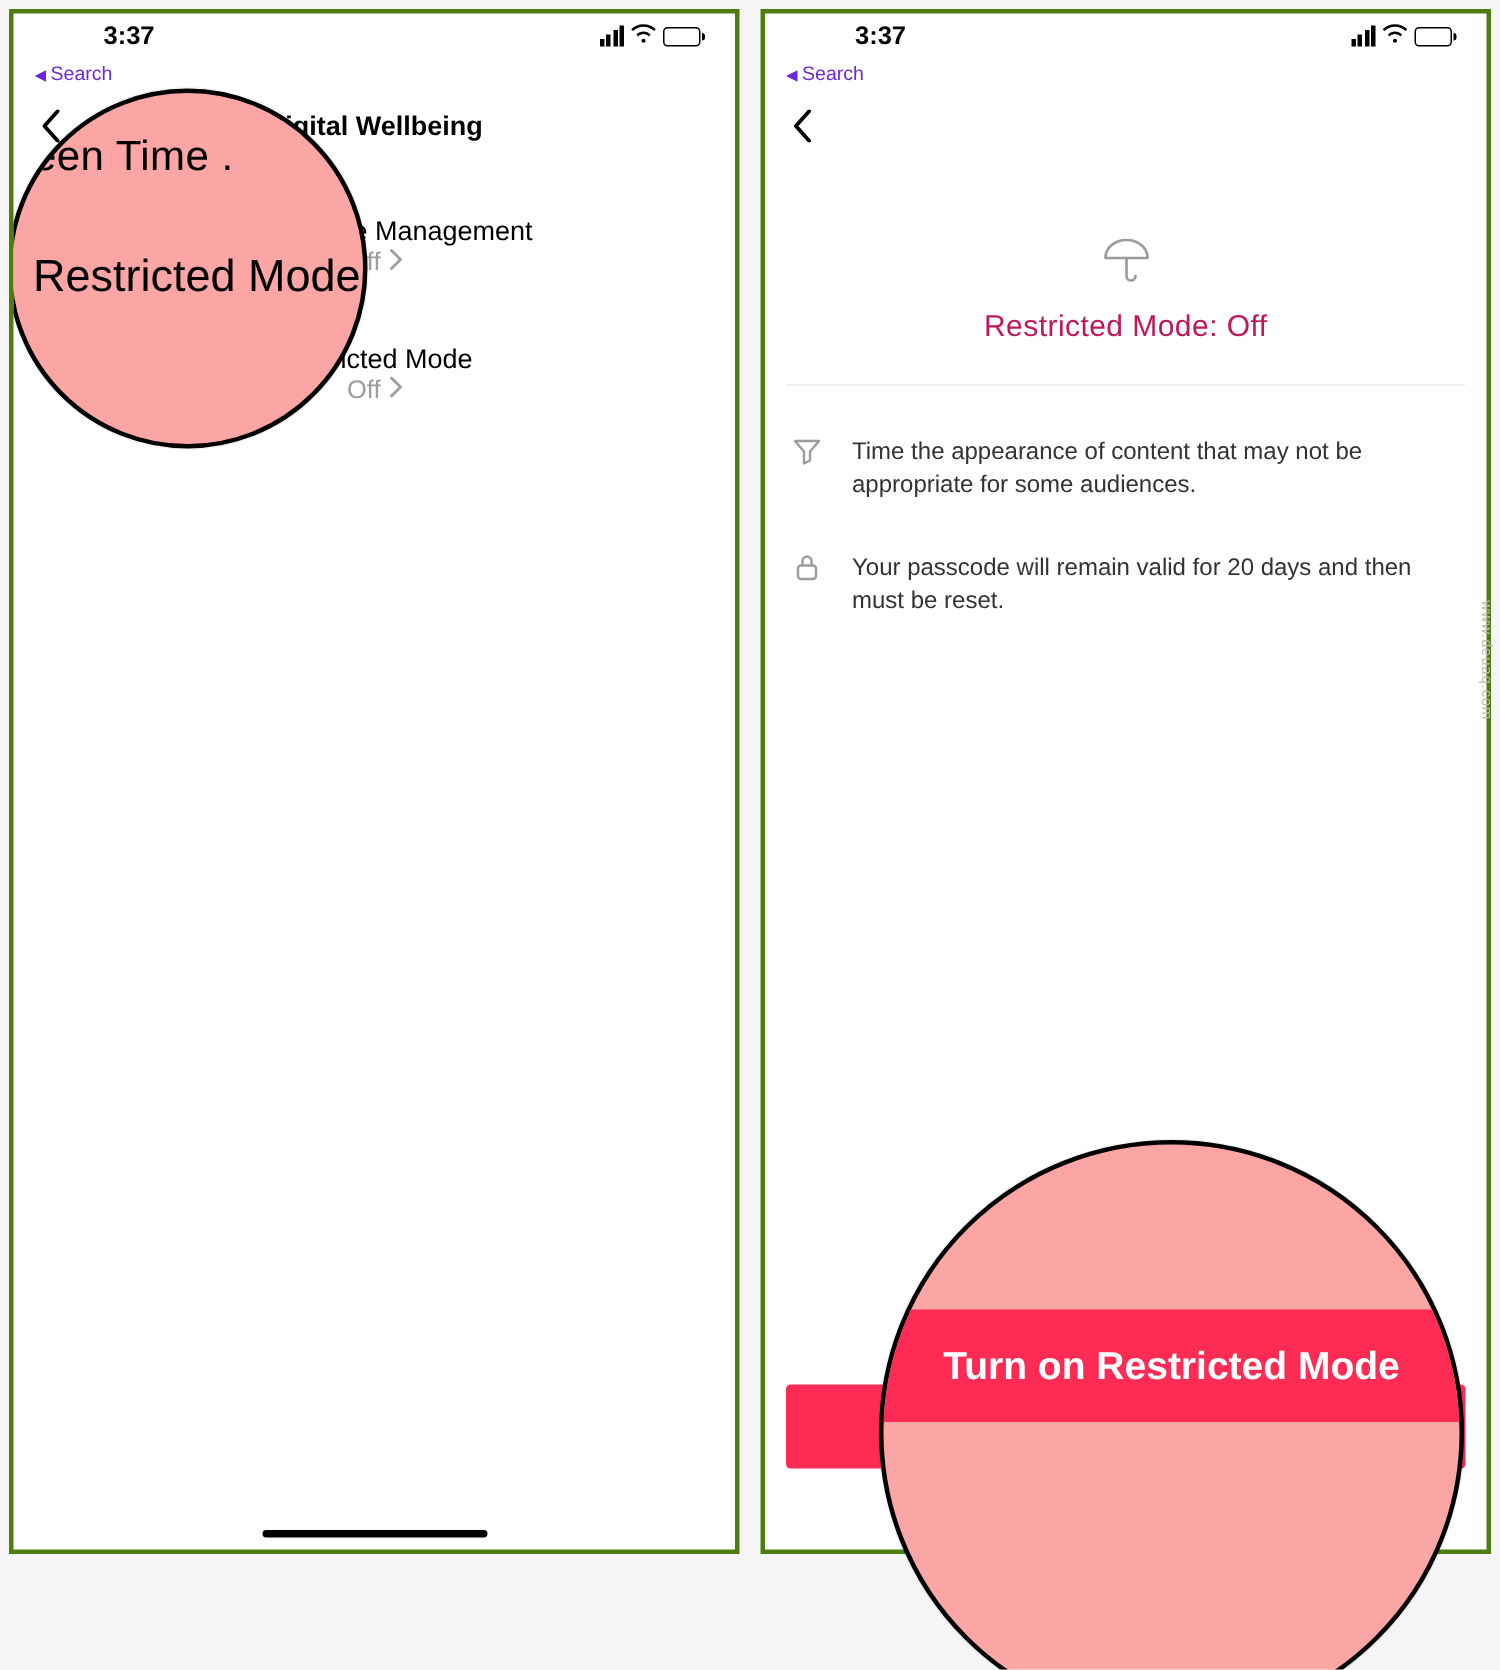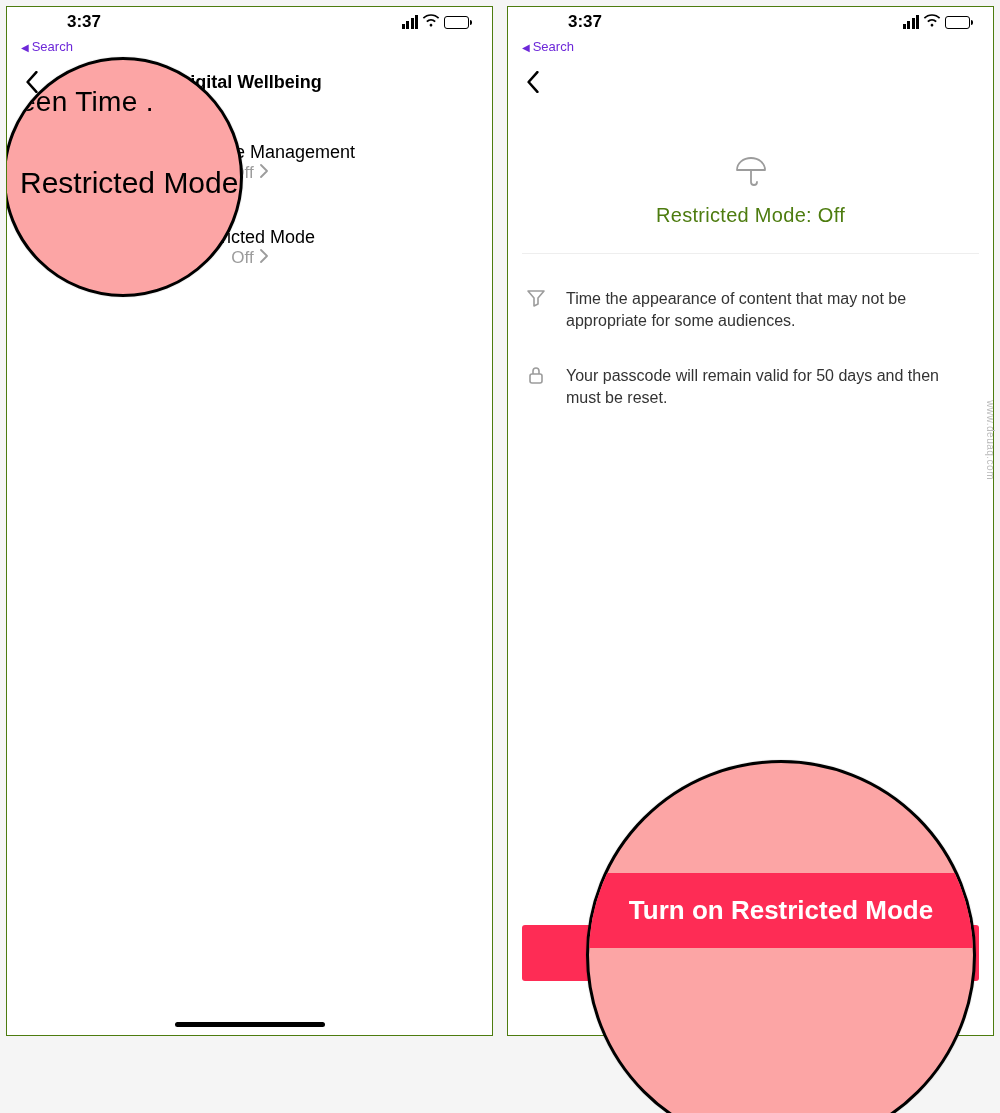--- a/index.html
+++ b/index.html
@@ -13,21 +13,21 @@
   .canvas {
     display: flex;
     gap: 14px;
     padding: 6px 6px 0 6px;
     justify-content: center;
   }
   .phone {
     width: 552px;
     height: 1030px;
     background: #fff;
-    border: 1px solid #4d7c0f;
+    border: 3px solid #4d7c0f;
     position: relative;
     overflow: hidden;
   }
   
   .status-bar {
     height: 30px;
     display: flex;
     align-items: center;
     justify-content: space-between;
     padding: 0 20px;
@@ -94,21 +94,21 @@
 
   
   .hero {
     text-align:center;
     padding: 50px 0 26px 0;
     border-bottom: 1px solid #eee;
     margin: 0 14px;
   }
   .hero-icon { color:#9c9c9c; margin-bottom:12px; }
   .hero-icon svg { width:34px; height:34px; }
-  .hero-title { font-size:20px; color:#4d7c0f; letter-spacing:0.3px; }
+  .hero-title { font-size:20px; color:#be185d; letter-spacing:0.3px; }
 
   
   .info-list { padding: 24px 14px 0 14px; }
   .info-row { display:flex; gap:16px; padding: 10px 4px 22px 4px; }
   .info-icon { width:24px; flex-shrink:0; color:#9c9c9c; }
   .info-icon svg { width:20px; height:20px; }
   .info-text { font-size:16px; color:#333; line-height:1.4; }
 
   
   .big-button {
@@ -308,21 +308,21 @@
         </div>
         <div class="info-text">Time the appearance of content that may not be appropriate for some audiences.</div>
       </div>
       <div class="info-row">
         <div class="info-icon">
           <svg viewBox="0 0 20 20" fill="none" stroke="#9c9c9c" stroke-width="1.6" stroke-linejoin="round">
               <rect x="4" y="9" width="12" height="9" rx="2"></rect>
               <path d="M7 9V6a3 3 0 0 1 6 0v3"></path>
             </svg>
         </div>
-        <div class="info-text">Your passcode will remain valid for 50 days and then must be reset.</div>
+        <div class="info-text">Your passcode will remain valid for 20 days and then must be reset.</div>
       </div>
     </div>
 
     <div class="big-button">
       <span>Turn on Restricted Mode</span>
     </div>
 
     <div class="home-indicator"></div>
   </div>
 </div>

